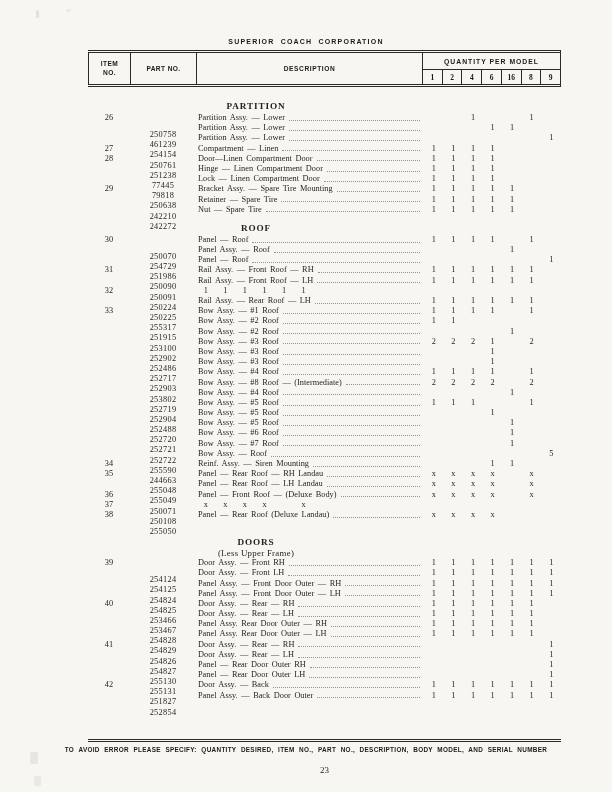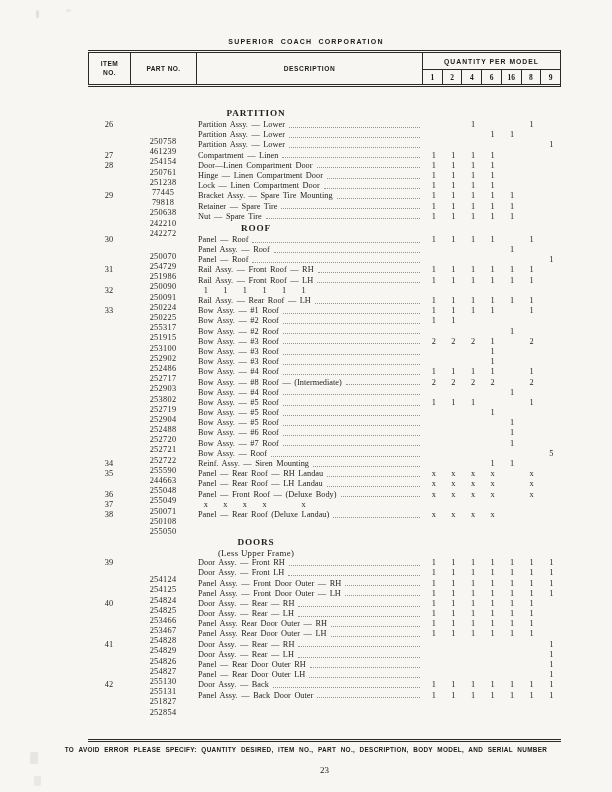--- a/index.html
+++ b/index.html
@@ -41,22 +41,22 @@
   .th-qty-label{height:16px;border-bottom:1px solid #2b2a26;display:flex;align-items:center;justify-content:center;font-size:6.8px;letter-spacing:1px;}
   .th-qty-cols{flex:1;display:flex;}
   .th-qty-col{flex:1;display:flex;align-items:center;justify-content:center;border-right:1px solid #2b2a26;font-family:"Liberation Serif",serif;font-size:7.5px;font-weight:bold;}
   .th-qty-col:last-child{border-right:none;}
   .tbody{padding-top:0;}
   .section-heading{
     width:336px;text-align:center;
     font-weight:bold;font-size:9.2px;letter-spacing:0.9px;
     height:13px;line-height:13px;
   }
-  .section-heading.s0{margin-top:20px;}
-  .section-heading.s1{}
+  .section-heading.s0{margin-top:13px;}
+  .section-heading.s1{margin-top:7px;}
   .section-heading.s2{margin-top:16px;height:12px;line-height:12px;}
   .section-subheading{
     width:336px;text-align:center;
     font-size:8.8px;height:10px;line-height:10px;letter-spacing:0.3px;
   }
   .row{display:flex;height:10.2px;line-height:10.2px;font-size:8.3px;}
   .cell-item{width:42px;text-align:center;}
   .cell-part{width:66px;text-align:center;letter-spacing:0.3px;margin-top:17px;}
   .cell-desc{flex:1;display:flex;min-width:0;word-spacing:1.5px;}
   .desc-text{white-space:nowrap;padding-left:2px;}

